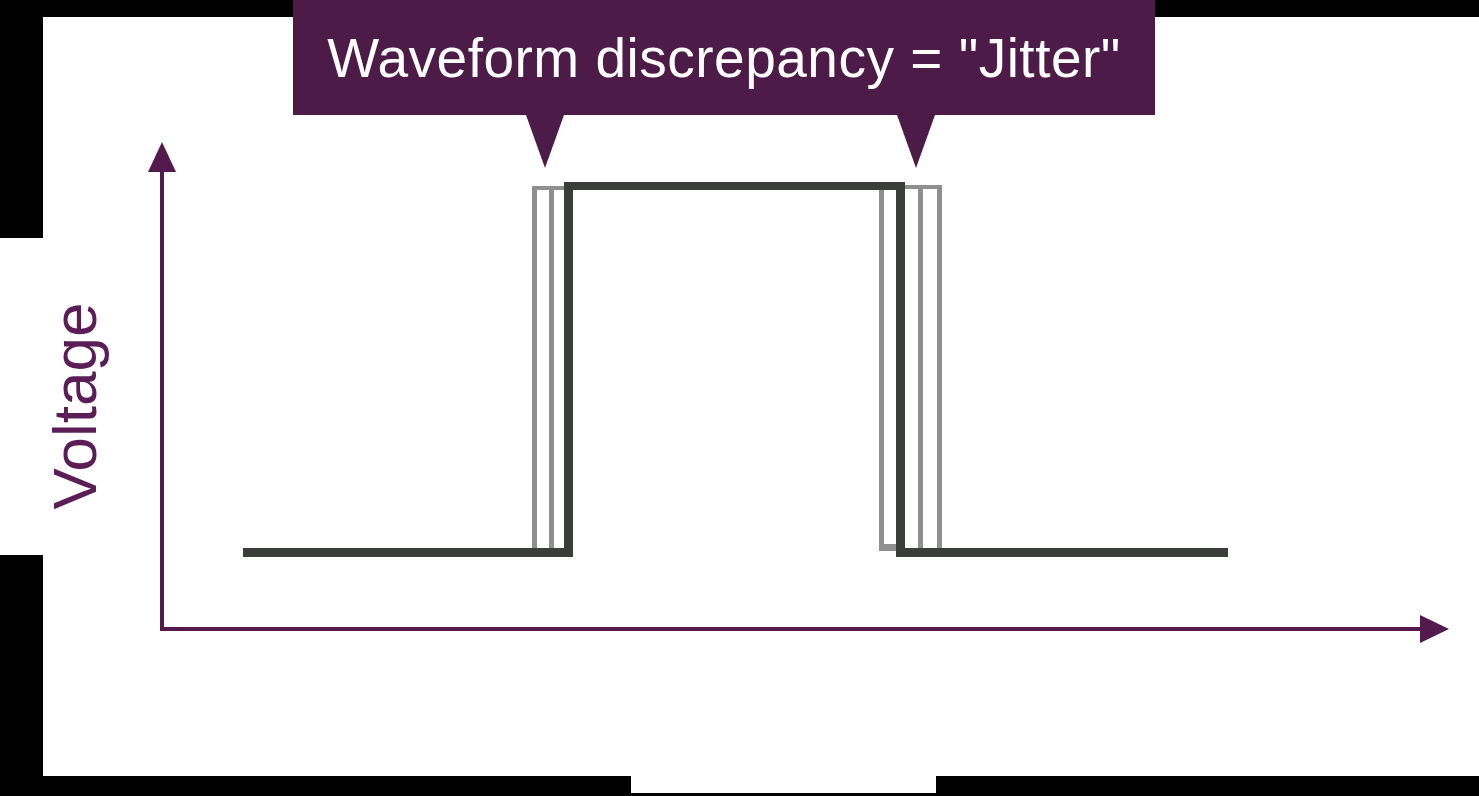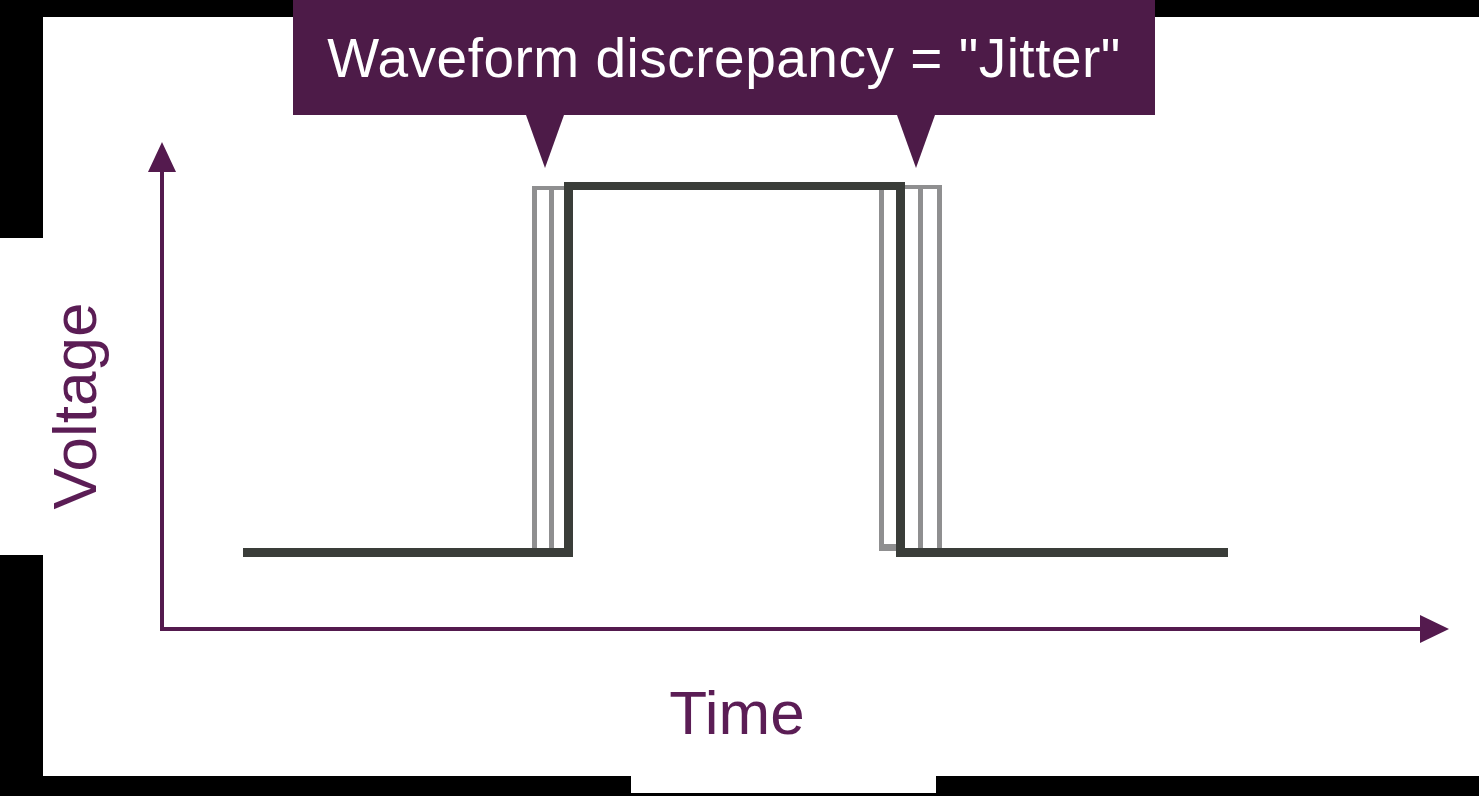--- a/index.html
+++ b/index.html
@@ -86,21 +86,20 @@
   <div class="marker marker-2"></div>
 
   <svg class="axes-svg" viewBox="0 0 1479 796" xmlns="http://www.w3.org/2000/svg">
     <line class="axis-stroke" x1="162" y1="170" x2="162" y2="631"></line>
     <polygon class="axis-fill" points="162,142 148,172 176,172"></polygon>
     <line class="axis-stroke" x1="160" y1="629" x2="1422" y2="629"></line>
     <polygon class="axis-fill" points="1449,629 1420,615 1420,643"></polygon>
   </svg>
 
   <div class="axis-label y-label">Voltage</div>
-  <div class="axis-label x-label">Time</div>
 
   <div class="wv wv-ghost g-rise-1"></div>
   <div class="wv wv-ghost g-rise-2"></div>
   <div class="wv wv-ghost g-rise-top"></div>
   <div class="wv wv-ghost g-fall-left"></div>
   <div class="wv wv-ghost g-fall-foot"></div>
   <div class="wv wv-ghost g-fall-r1"></div>
   <div class="wv wv-ghost g-fall-r2"></div>
   <div class="wv wv-ghost g-fall-top"></div>
 

